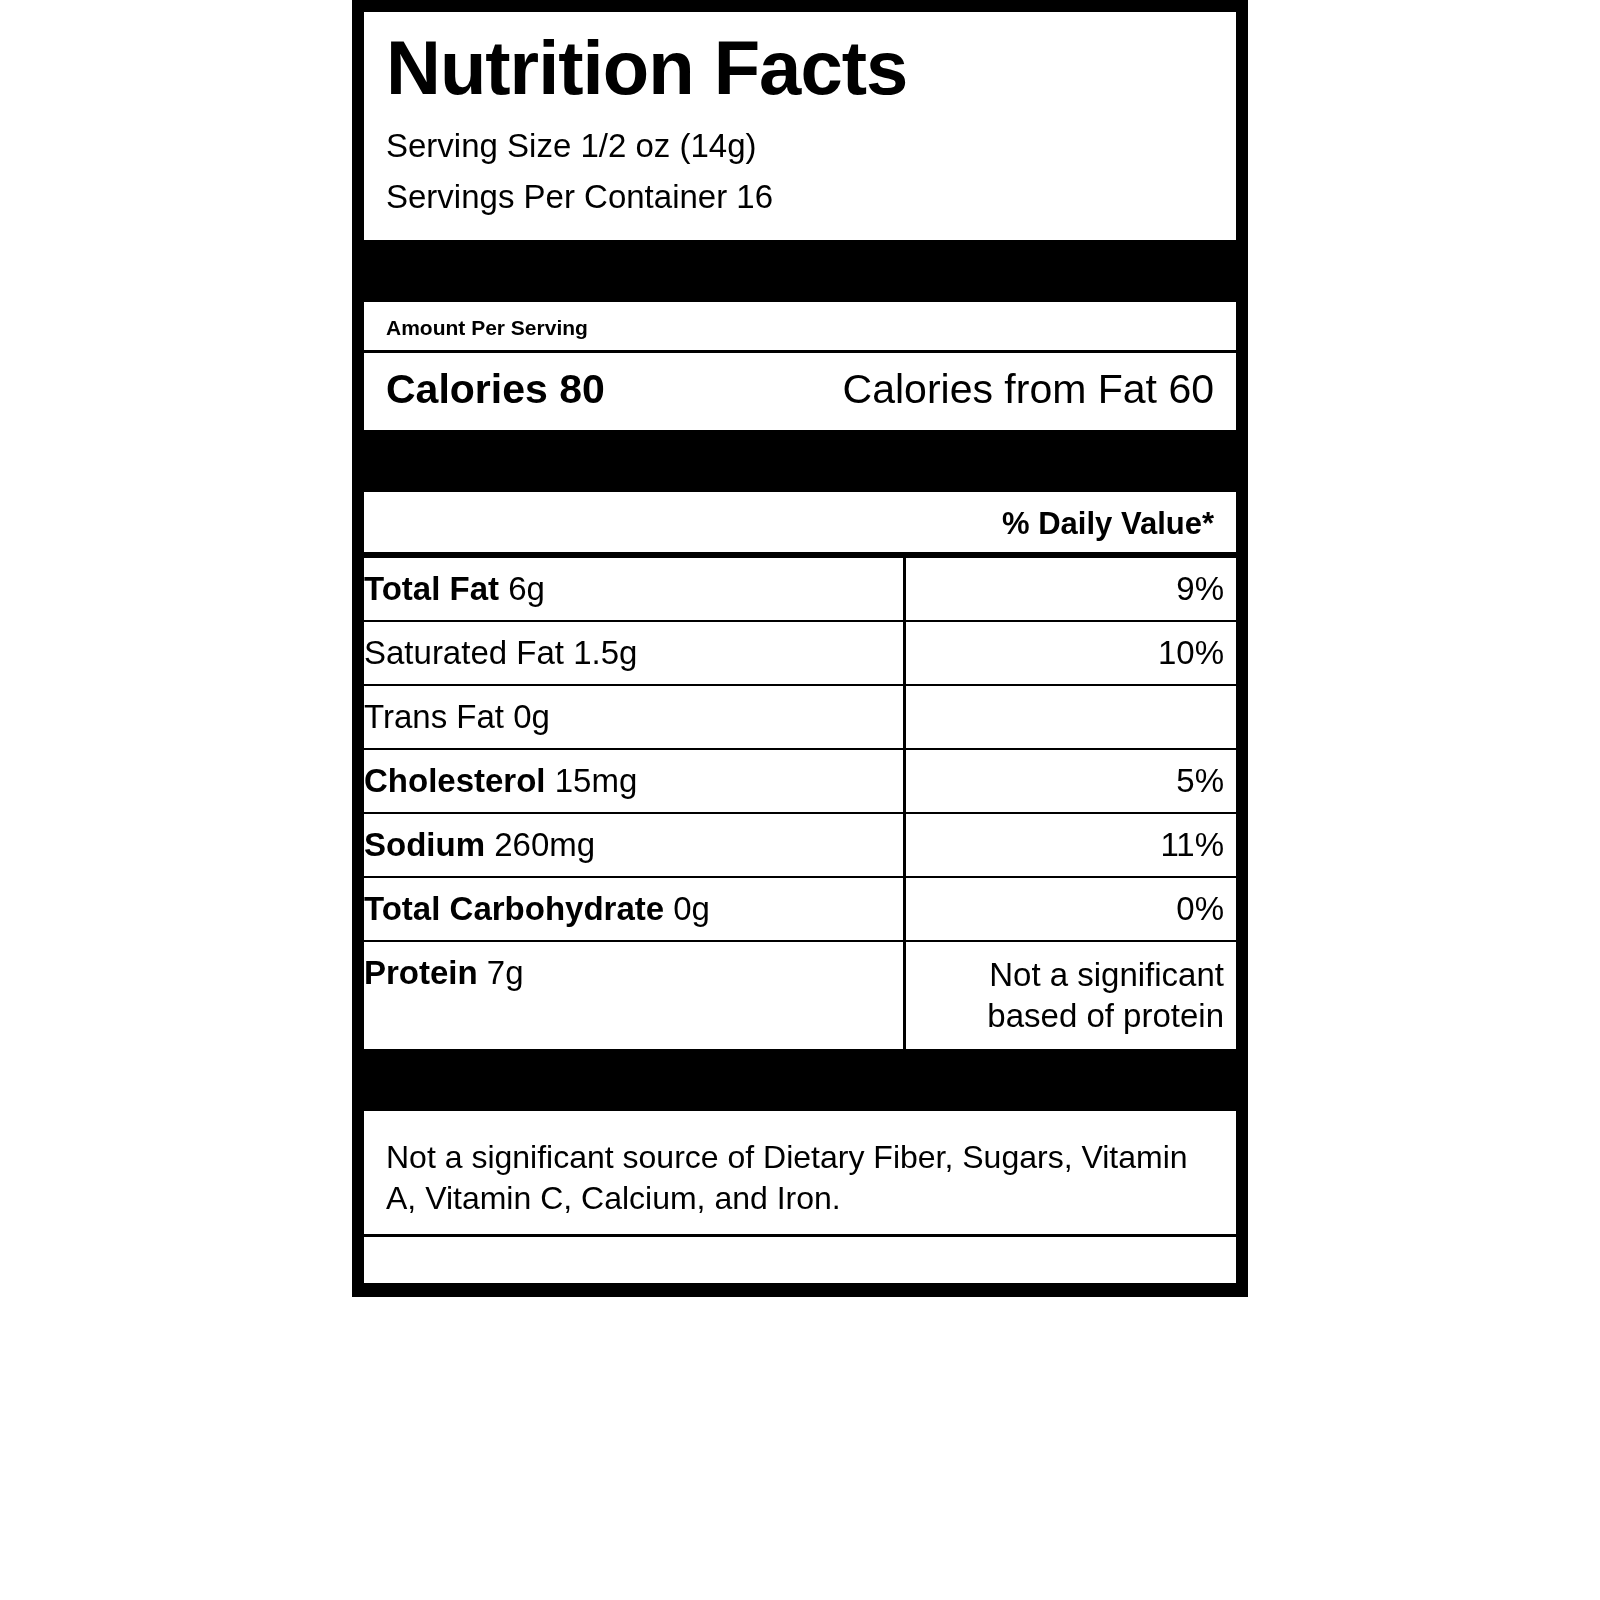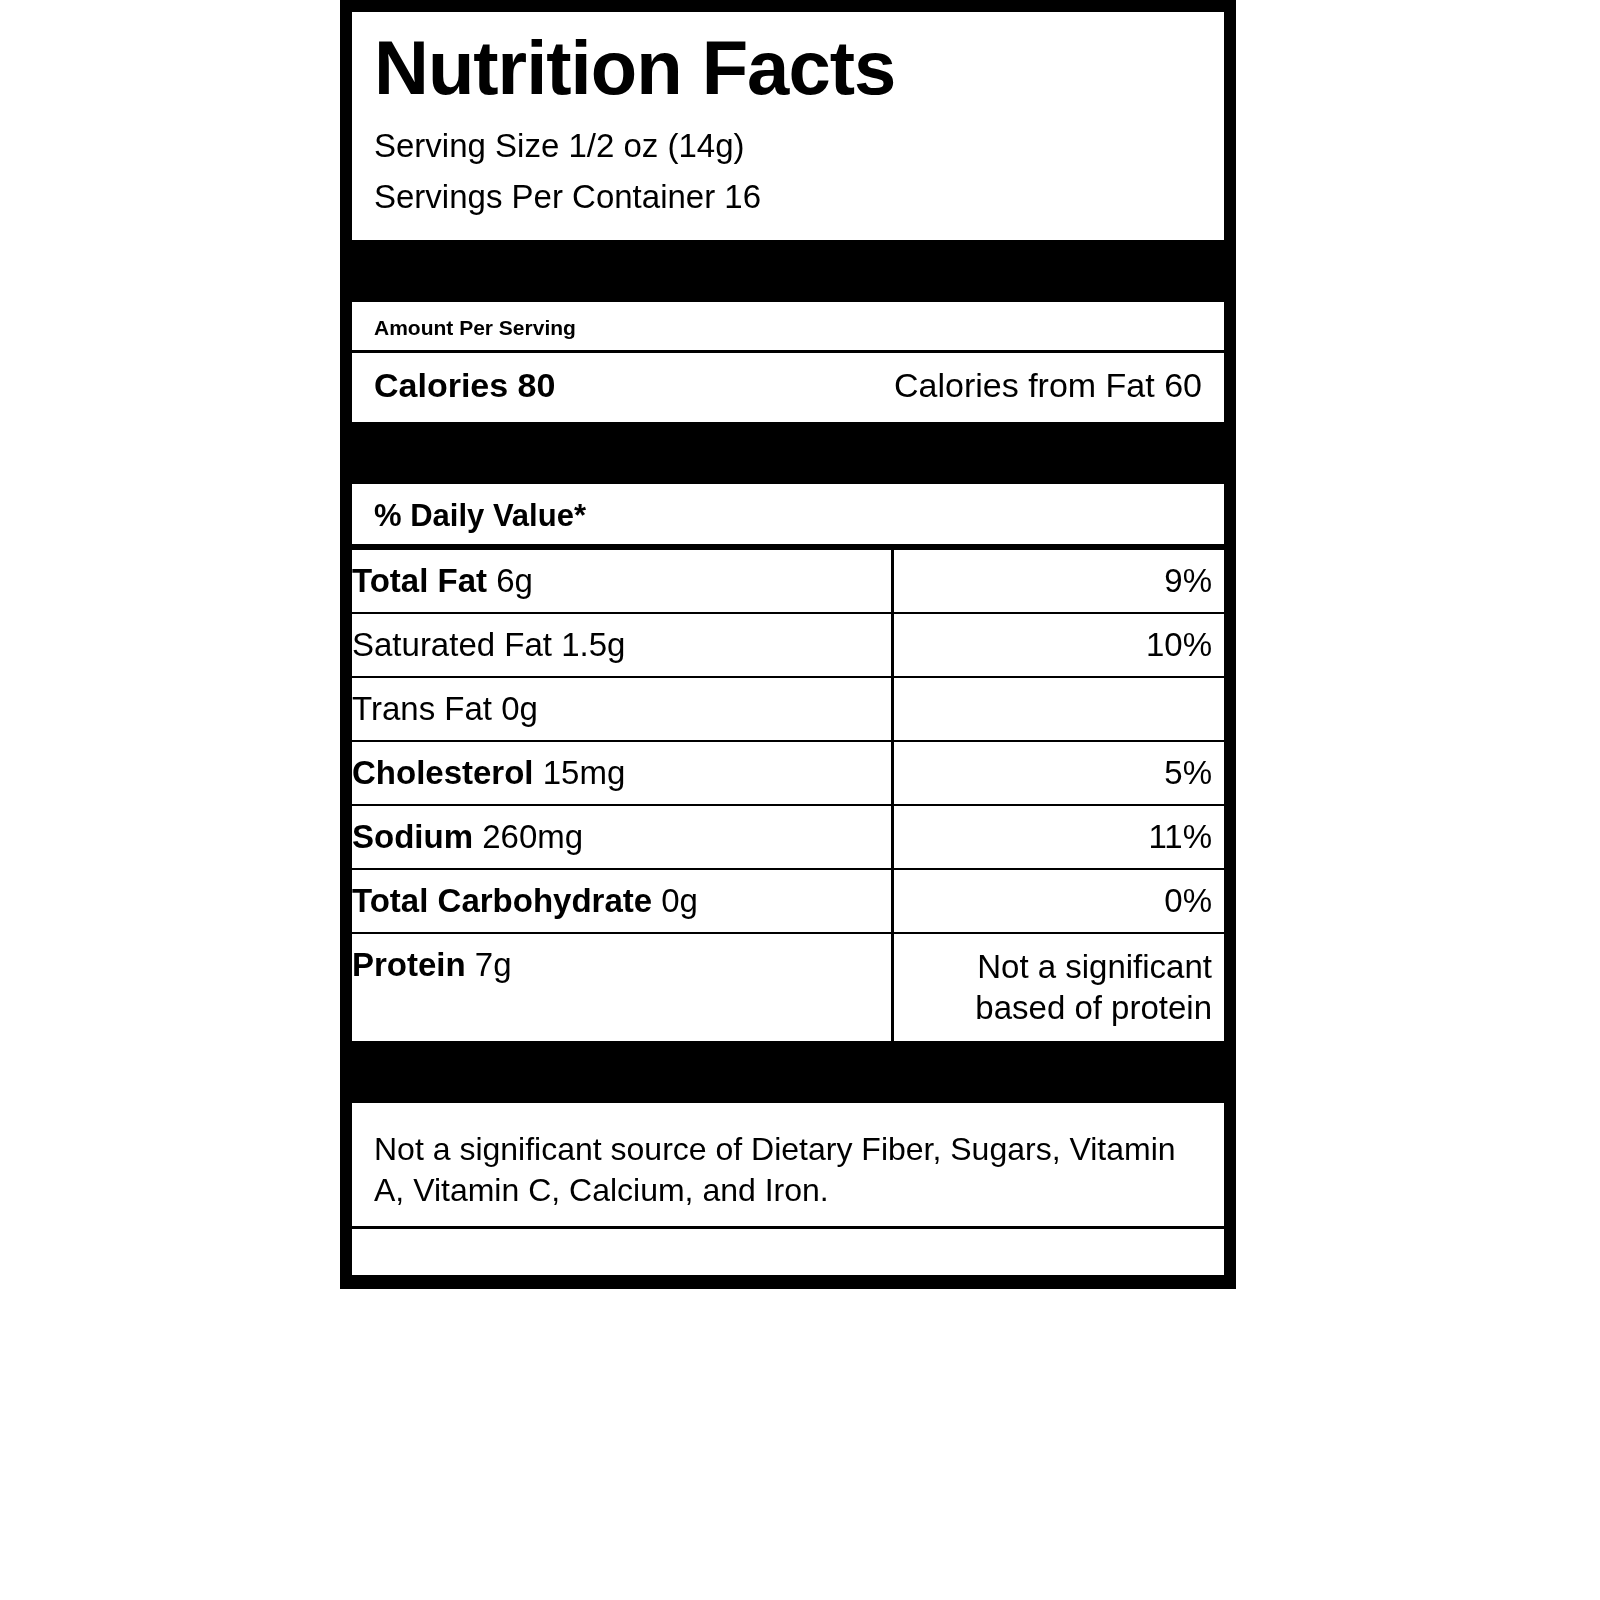--- a/index.html
+++ b/index.html
@@ -12,21 +12,21 @@
     color: #000000;
   }
   #root {
     position: relative;
     width: 1600px;
     height: 1600px;
     overflow: hidden;
   }
   .label {
     position: absolute;
-    left: 340px;
+    left: 352px;
     top: 0px;
     width: 896px;
     background: #000000;
     box-sizing: border-box;
     padding: 12px 12px 0 12px;
   }
   .panel {
     background: #ffffff;
     box-sizing: border-box;
   }
@@ -60,28 +60,29 @@
   .amount-row {
     font-size: 21px;
     font-weight: bold;
     padding: 14px 22px 10px 22px;
     border-bottom: 3px solid #000;
   }
   .calories-row {
     display: flex;
     justify-content: space-between;
     align-items: baseline;
-    font-size: 34px;
+    font-size: 41px;
     padding: 13px 22px 17px 22px;
   }
   .calories-left { font-weight: bold; }
   .calories-right { font-weight: normal; text-align: center; }
 
   
   .dv-header {
+    text-align: right;
     font-size: 31px;
     font-weight: bold;
     padding: 14px 22px 10px 22px;
     border-bottom: 6px solid #000;
   }
 
   
   table.nutrients {
     width: 100%;
     border-collapse: collapse;

